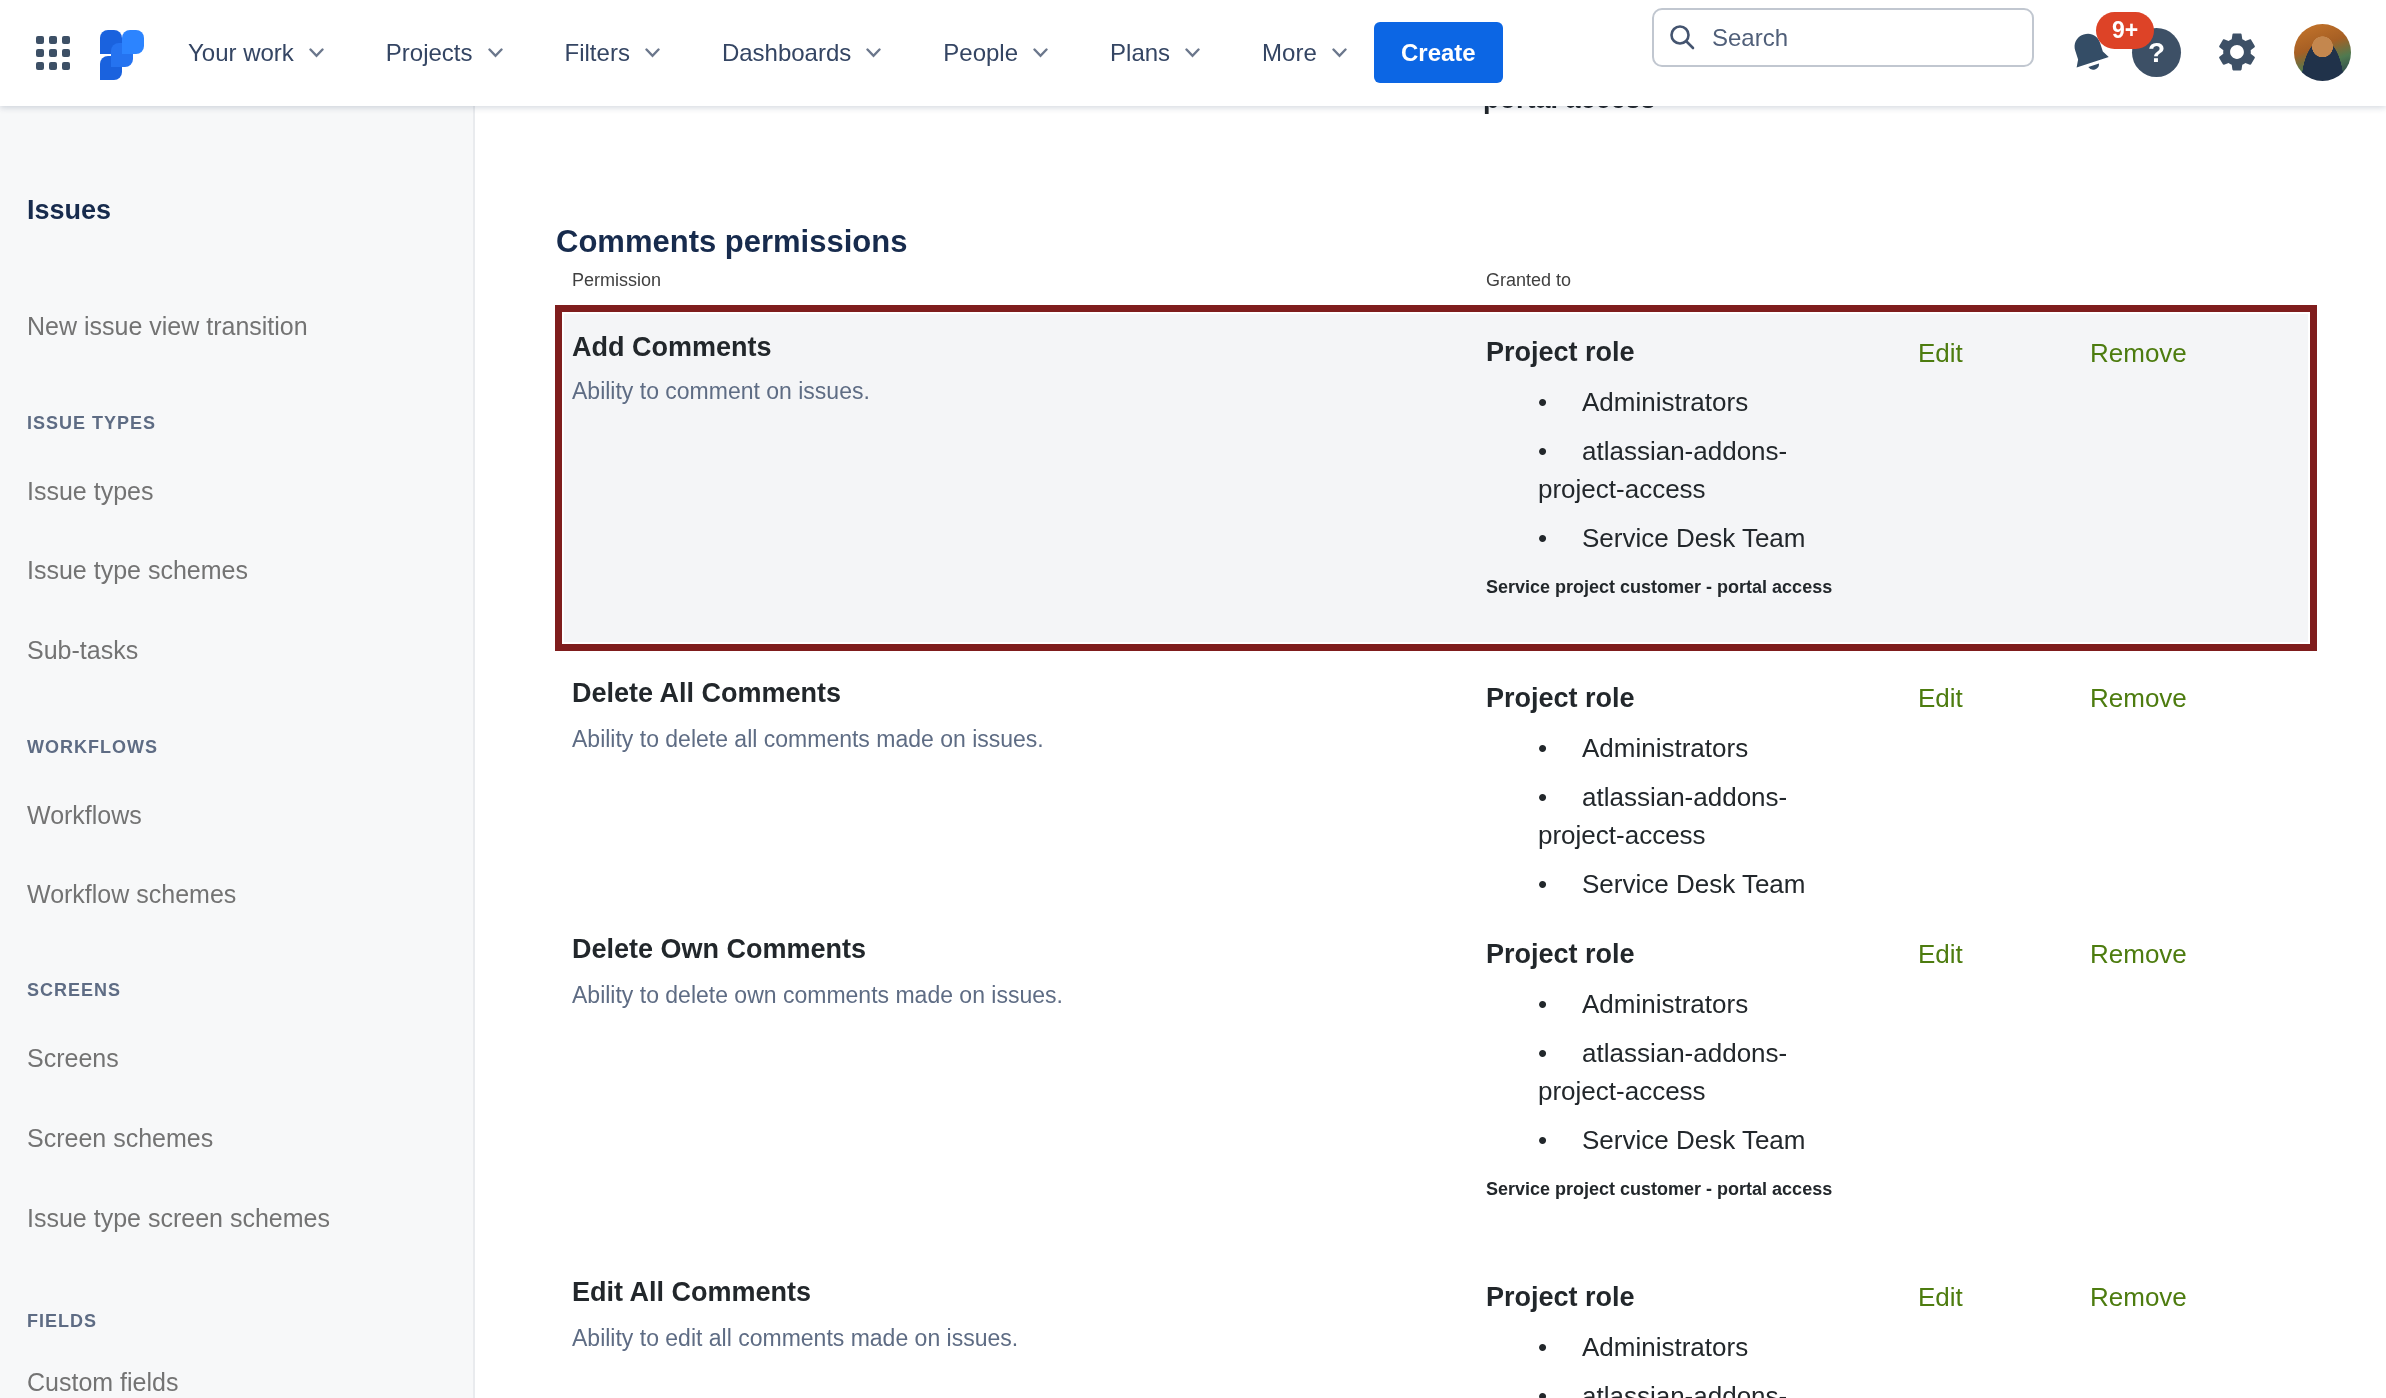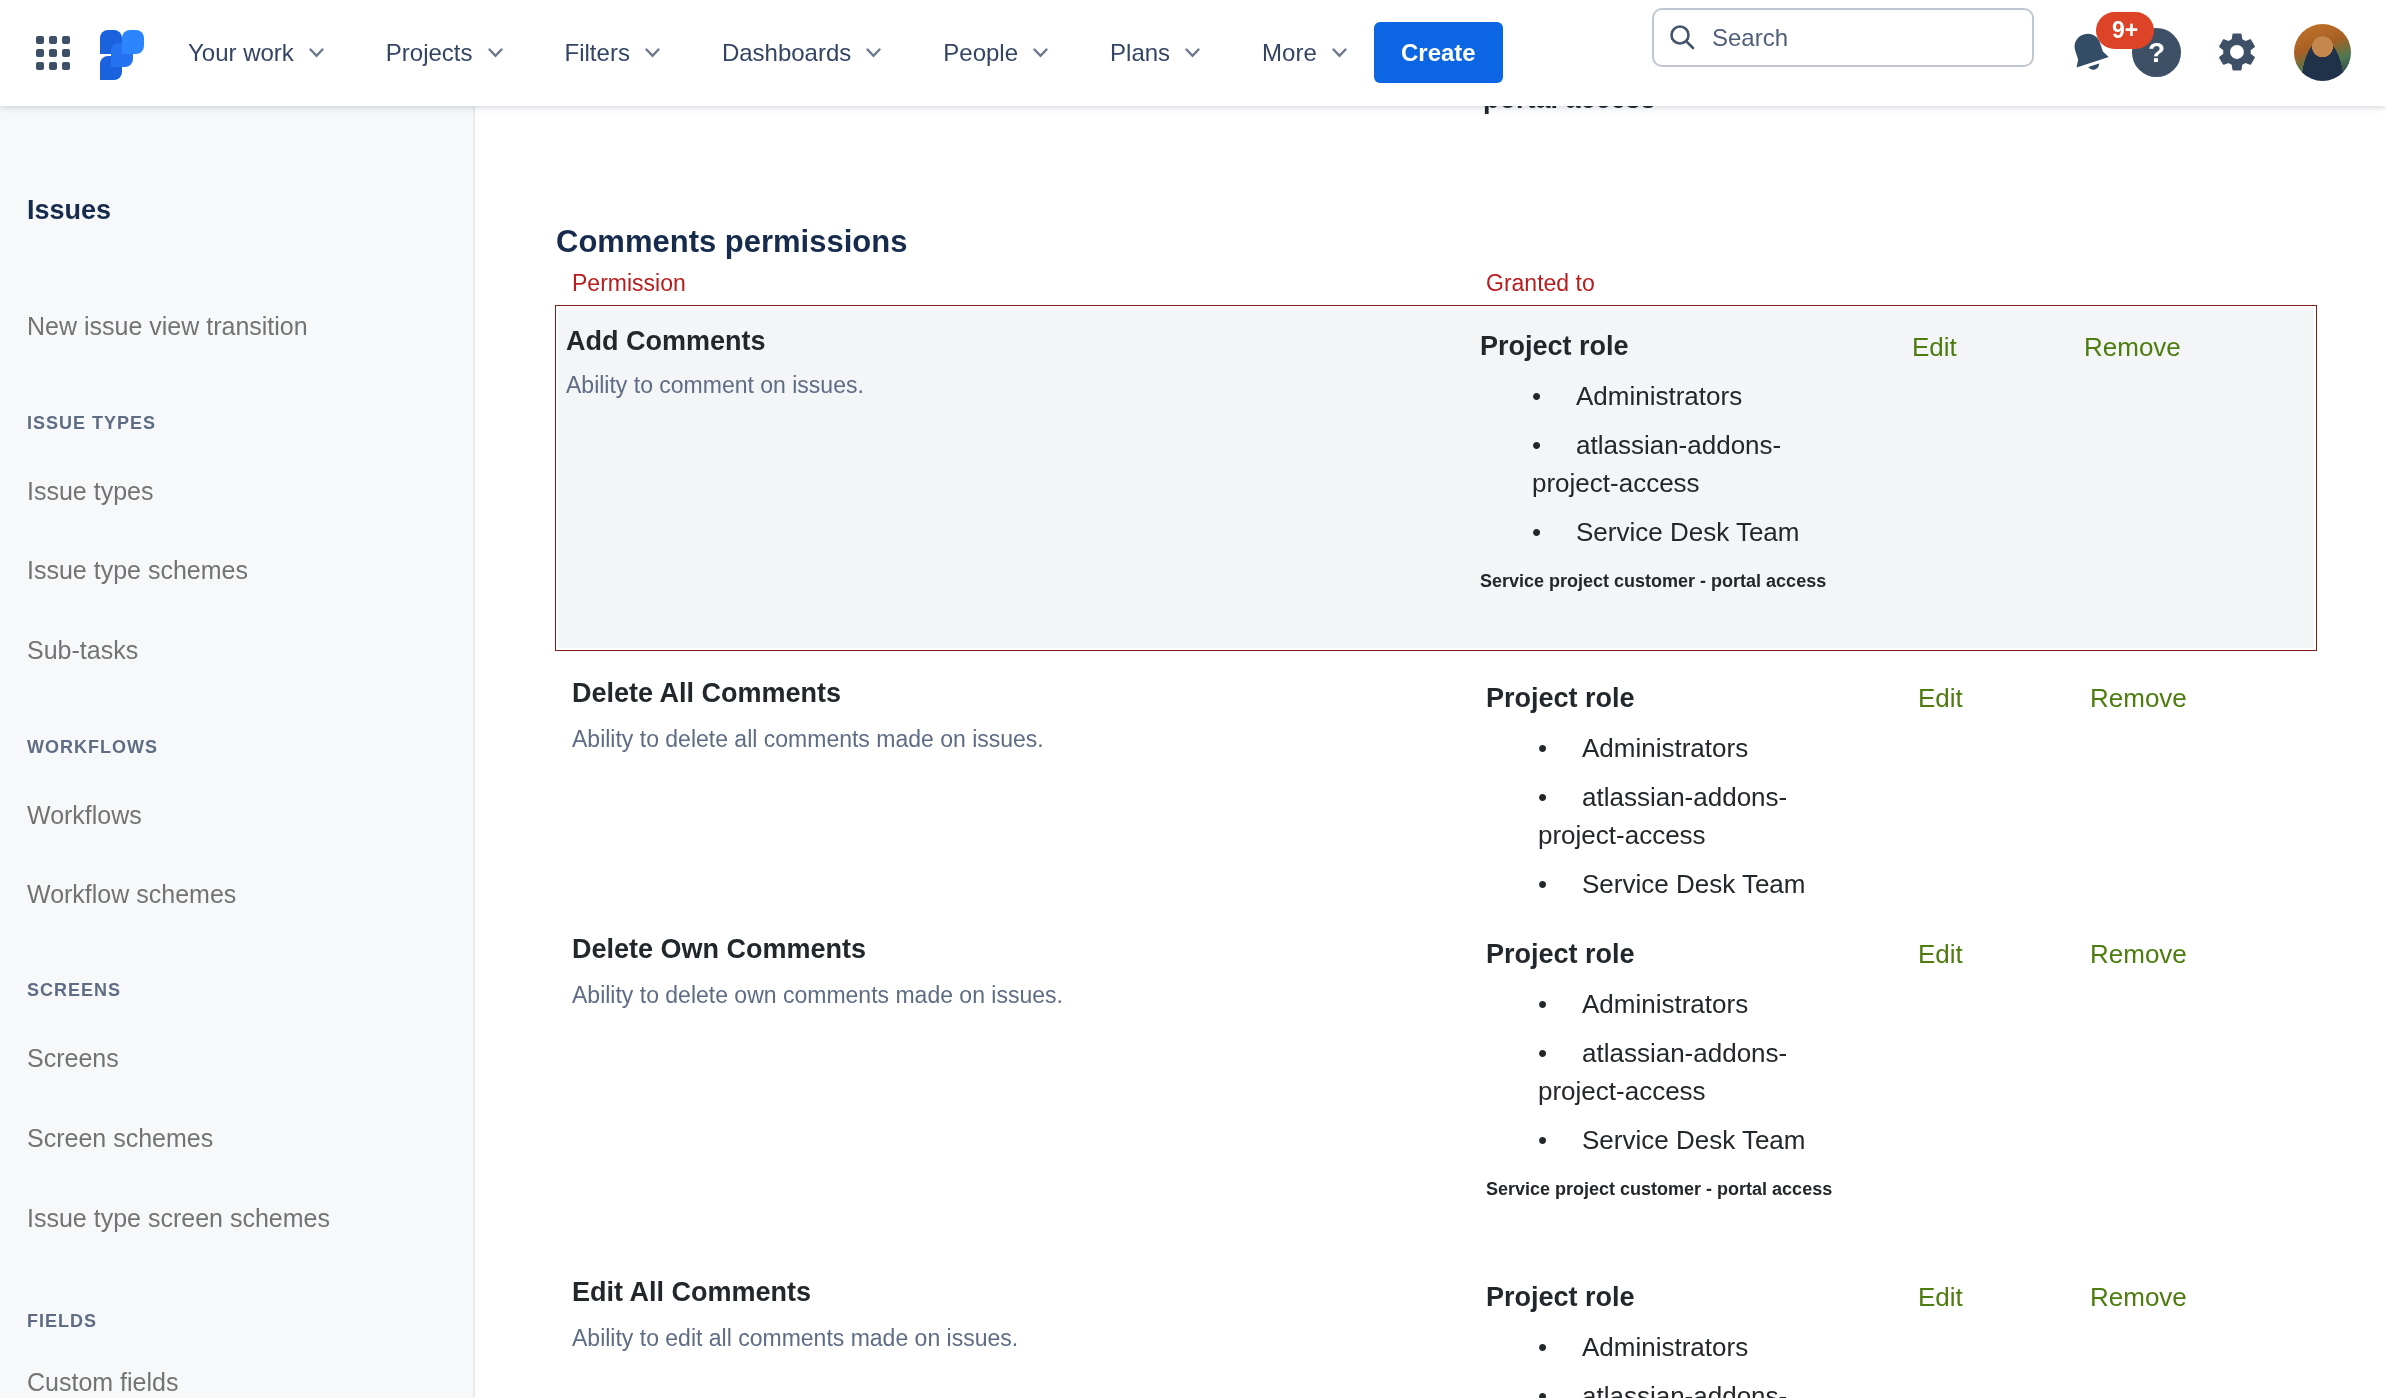--- a/index.html
+++ b/index.html
@@ -41,25 +41,25 @@
   
   .sidebar{position:absolute;left:0;top:106px;width:475px;bottom:0;background:#F7F8F9;border-right:2px solid #E9EBEE;}
   .sb{position:absolute;left:27px;white-space:nowrap;}
   .sb-title{font-size:27px;font-weight:700;color:#172B4D;}
   .sb-item{font-size:25px;color:#737373;cursor:pointer;}
   .sb-head{font-size:18px;font-weight:700;letter-spacing:1px;color:#5E6C84;}
 
   
   .clip-text{position:absolute;left:1483px;top:84px;font-size:27px;font-weight:700;color:#22272B;z-index:1;}
   .page-heading{position:absolute;left:556px;top:203px;font-size:31px;font-weight:700;color:#172B4D;}
-  .col-head{position:absolute;top:270px;font-size:23px;color:#b91c1c;}
+  .col-head{position:absolute;top:270px;font-size:18px;color:#404040;}
   .col-head.perm{left:572px;} .col-head.grant{left:1486px;}
 
   .hl-row{position:absolute;left:555px;top:305px;width:1762px;height:346px;background:#F4F5F7;
-          border:1px solid #7f1d1d;box-shadow:inset 0 0 0 2px #fff;}
+          border:7px solid #7f1d1d;box-shadow:inset 0 0 0 2px #fff;}
   .row{position:absolute;left:562px;width:1748px;}
   .r2{top:664px;height:260px;} .r3{top:920px;height:343px;} .r4{top:1263px;height:135px;}
 
   .perm-title{position:absolute;left:10px;font-size:27px;font-weight:700;color:#22272B;white-space:nowrap;}
   .perm-desc{position:absolute;left:10px;font-size:23px;color:#5E6C84;white-space:nowrap;}
   .hl-row .perm-title{top:20px;} .hl-row .perm-desc{top:66px;}
   .row .perm-title{top:14px;} .row .perm-desc{top:62px;}
 
   .granted{position:absolute;left:924px;width:332px;}
   .hl-row .granted{top:20px;} .row .granted{top:14px;}

